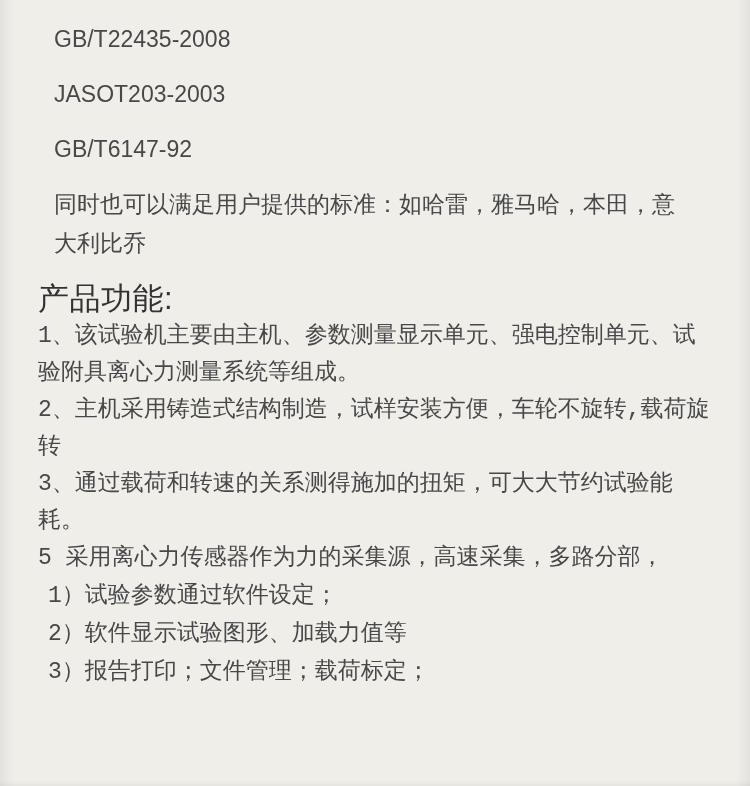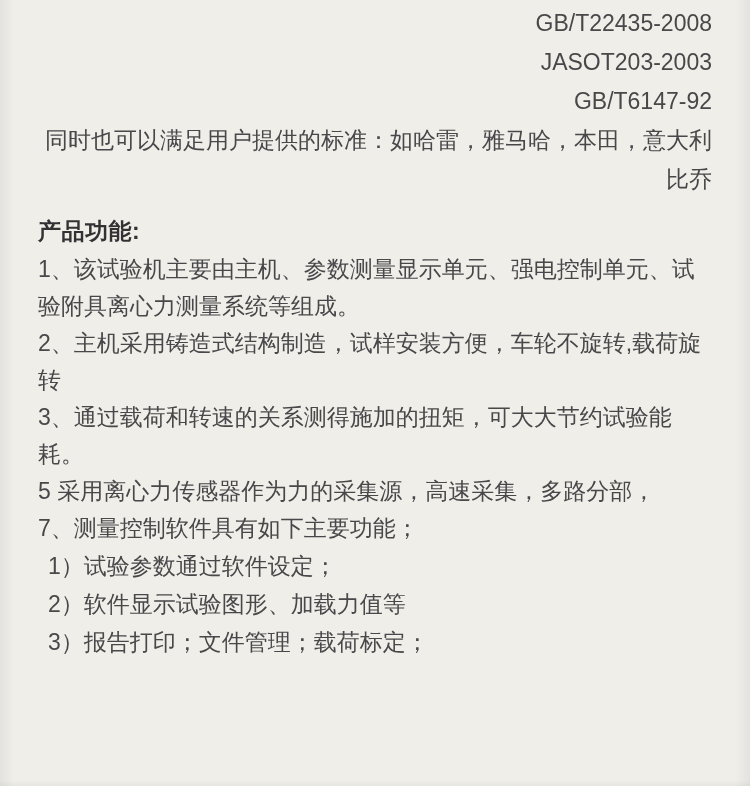--- a/index.html
+++ b/index.html
@@ -18,38 +18,38 @@
   }
   .page {
     box-sizing: border-box;
     width: 750px;
     height: 786px;
     padding: 4px 38px 0 38px;
     background: linear-gradient(to bottom,
       rgba(0,0,0,0) 0px, rgba(0,0,0,0) 780px, rgba(0,0,0,0.04) 786px);
   }
   .standards p {
-    margin: 0;
+    margin: 16px;
     font-size: 23px;
     line-height: 39px;
     white-space: normal;
-    text-align: right;
   }
   .features-heading {
     margin: 13px 0 0 0;
-    font-size: 23px;
+    font-size: 31px;
     line-height: 39px;
-    font-weight: bold;
+    font-weight: normal;
     color: #323234;
     letter-spacing: 0.5px;
   }
   .features p {
     margin: 0;
     font-size: 23px;
     line-height: 37px;
+    font-family: Liberation Mono, monospace;
   }
   .features p.sub {
     line-height: 38px;
     padding-left: 10px;
   }
 </style>
 </head>
 <body>
 
 <div class="page">
@@ -61,19 +61,18 @@
     <p>同时也可以满足用户提供的标准：如哈雷，雅马哈，本田，意大利比乔</p>
   </section>
 
   <h2 class="features-heading">产品功能:</h2>
 
   <section class="features">
     <p>1、该试验机主要由主机、参数测量显示单元、强电控制单元、试验附具离心力测量系统等组成。</p>
     <p>2、主机采用铸造式结构制造，试样安装方便，车轮不旋转,载荷旋转</p>
     <p>3、通过载荷和转速的关系测得施加的扭矩，可大大节约试验能耗。</p>
     <p>5 采用离心力传感器作为力的采集源，高速采集，多路分部，</p>
-    <p>7、测量控制软件具有如下主要功能；</p>
     <p class="sub">1）试验参数通过软件设定；</p>
     <p class="sub">2）软件显示试验图形、加载力值等</p>
     <p class="sub">3）报告打印；文件管理；载荷标定；</p>
   </section>
 
 </div>
 
 </body></html>

